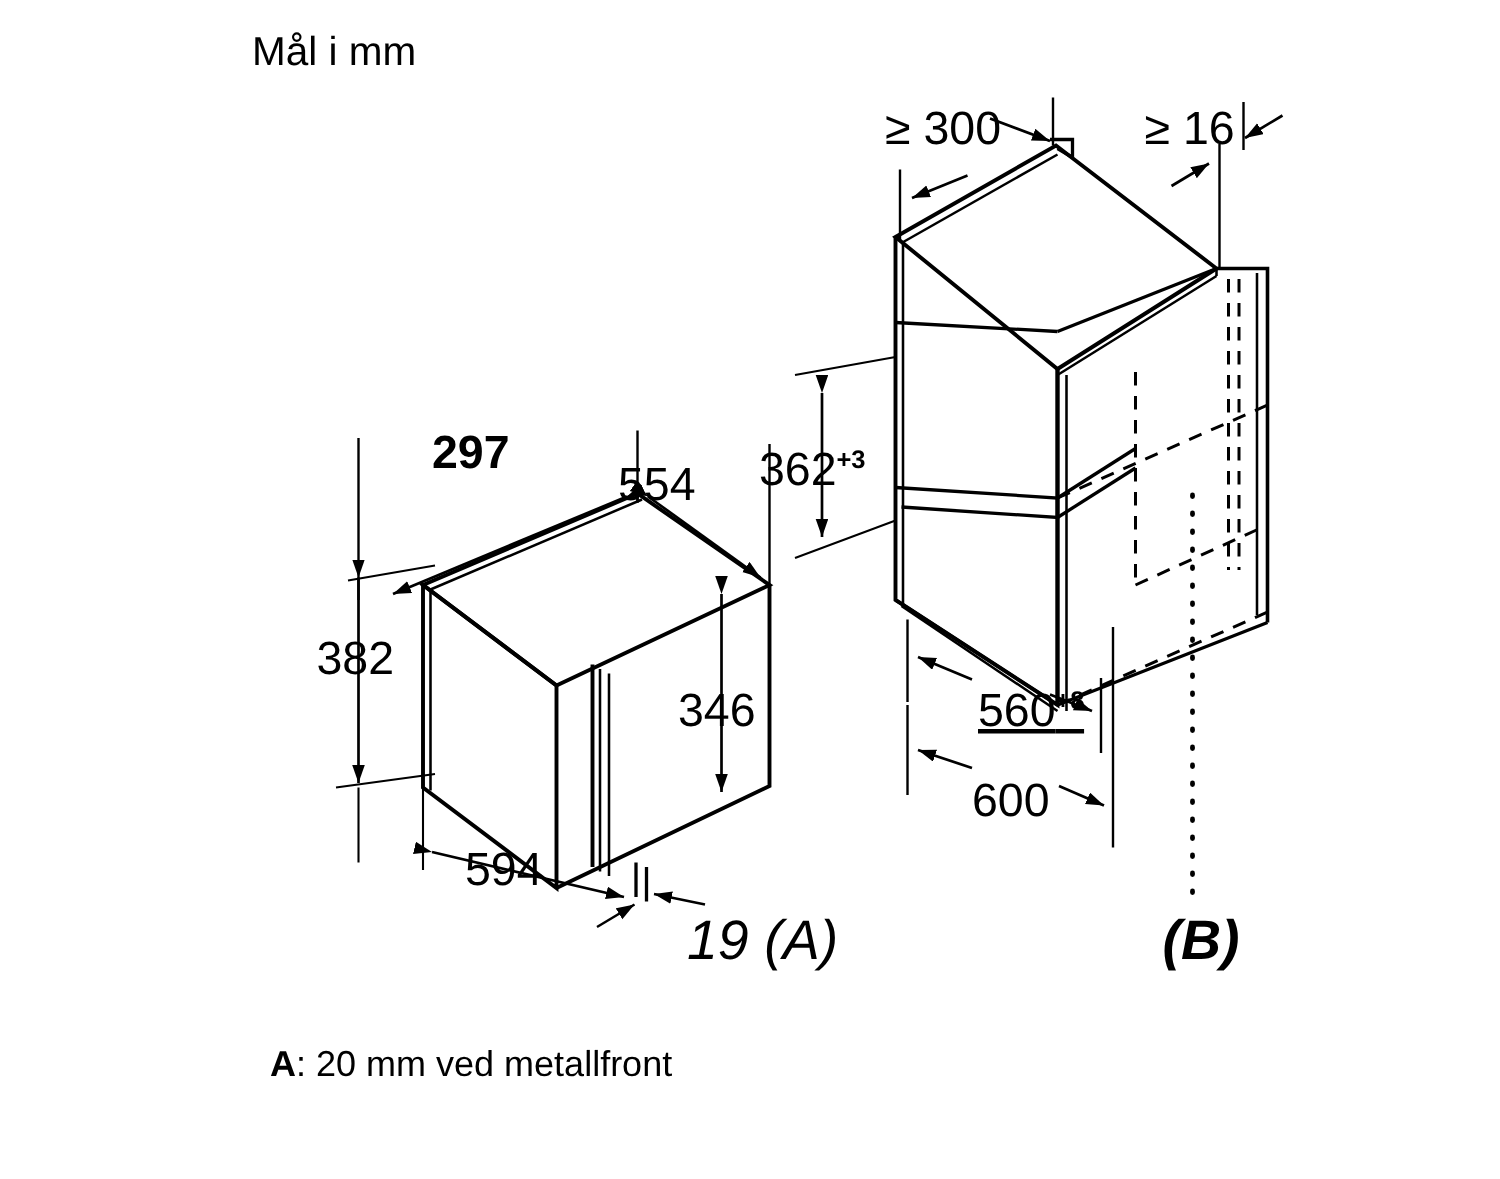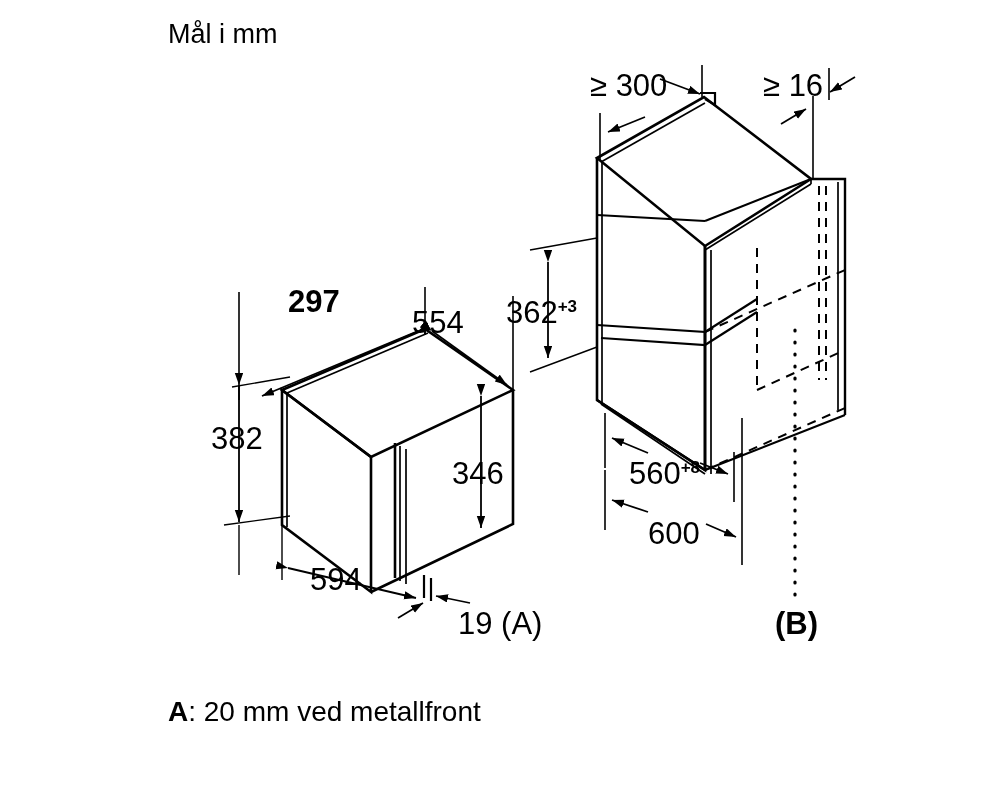--- a/index.html
+++ b/index.html
@@ -40,25 +40,27 @@
   .dim-text {
     font-size: 31px;
   }
   .dim-text .sup {
     font-size: 17px;
     vertical-align: super;
     font-weight: bold;
     letter-spacing: -0.2px;
   }
   .ref-text {
-    font-size: 31px;
+    font-size: 37px;
+    font-style: italic;
   }
   .ref-text b { font-weight: bold; }
   .legend-text {
-    font-size: 28px;
+    font-size: 24px;
+    margin-left: 12px;
   }
   .legend-text .key {
     font-weight: bold;
   }
 </style>
 </head>
 <body>
 
 <div id="diagram-root">
 
@@ -240,21 +242,21 @@
   <div class="lbl dim-text" style="left:310px; top:564px;">594</div>
 
   <div class="lbl ref-text" style="left:458px; top:608px;">19 (A)</div>
 
   <div class="lbl dim-text" style="left:590px; top:70px;">≥ 300</div>
 
   <div class="lbl dim-text" style="left:763px; top:70px;">≥ 16</div>
 
   <div class="lbl dim-text" style="left:506px; top:297px;"><span>362</span><span class="sup">+3</span></div>
 
-  <div class="lbl dim-text" style="left:629px; top:458px;"><span>560</span><span class="sup">+8</span></div>
+  <div class="lbl dim-text" style="left:652px; top:458px;text-decoration:underline;"><span>560</span><span class="sup">+8</span></div>
 
   <div class="lbl dim-text" style="left:648px; top:518px;">600</div>
 
   <div class="lbl ref-text" style="left:775px; top:608px;"><b>(B)</b></div>
 
   <div class="lbl legend-text" style="left:168px; top:698px;"><span class="key">A</span><span>:</span>
     <span>20 mm ved metallfront</span></div>
 
 
 </div>

